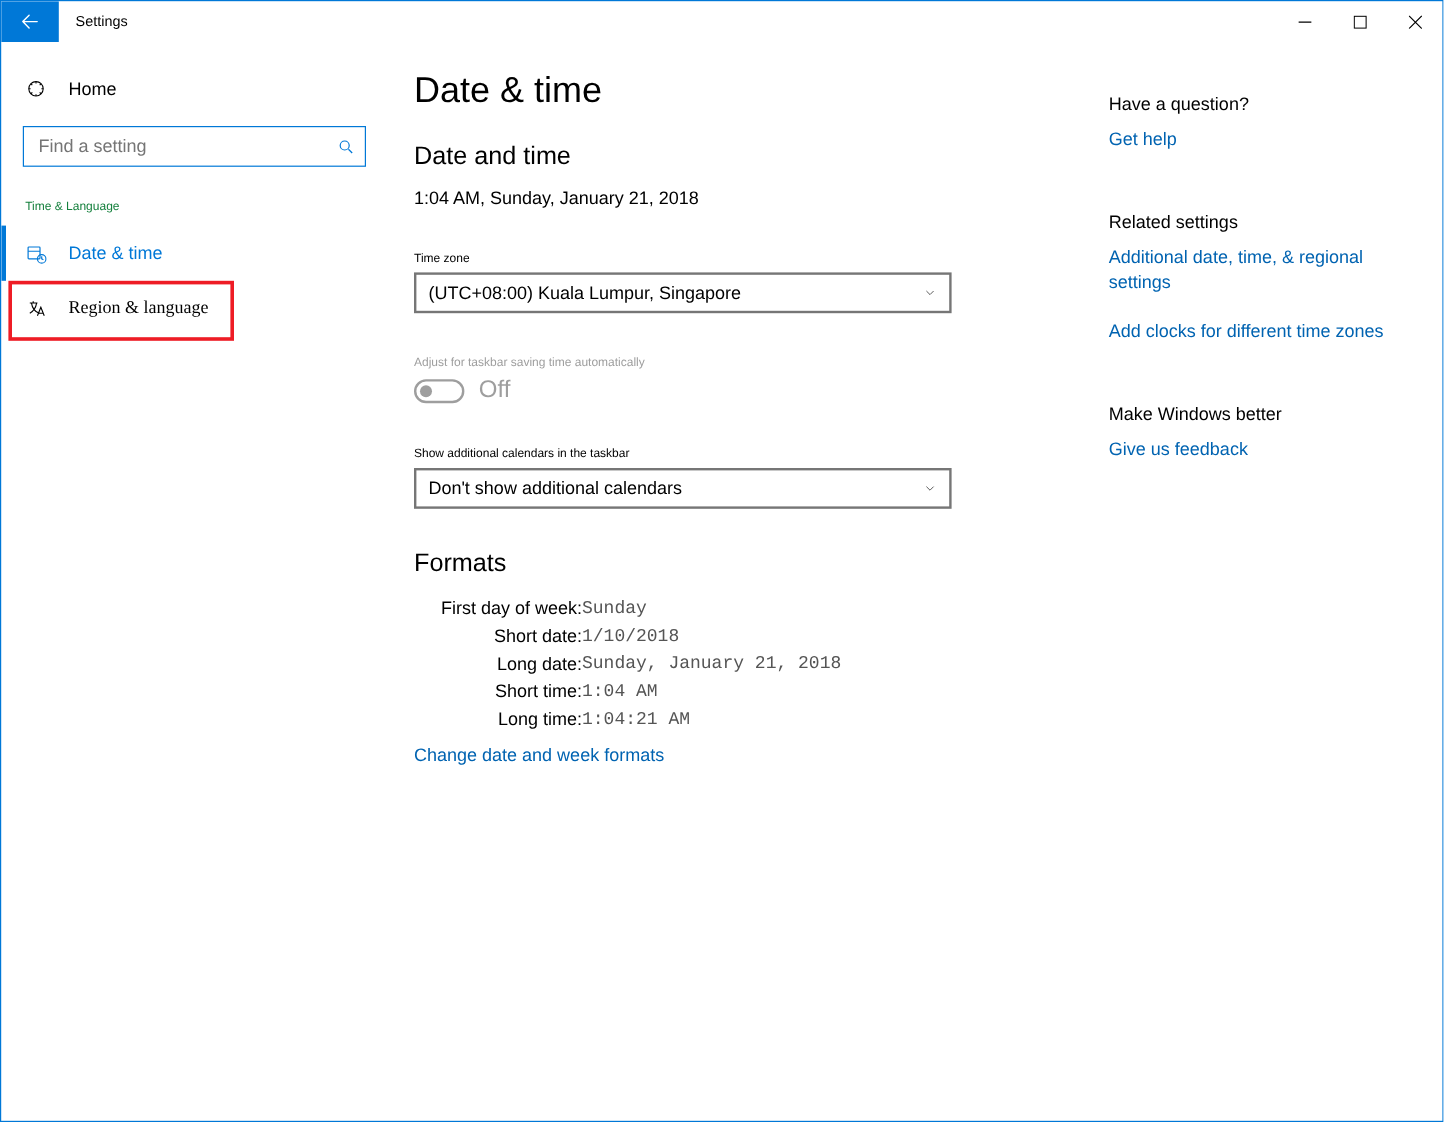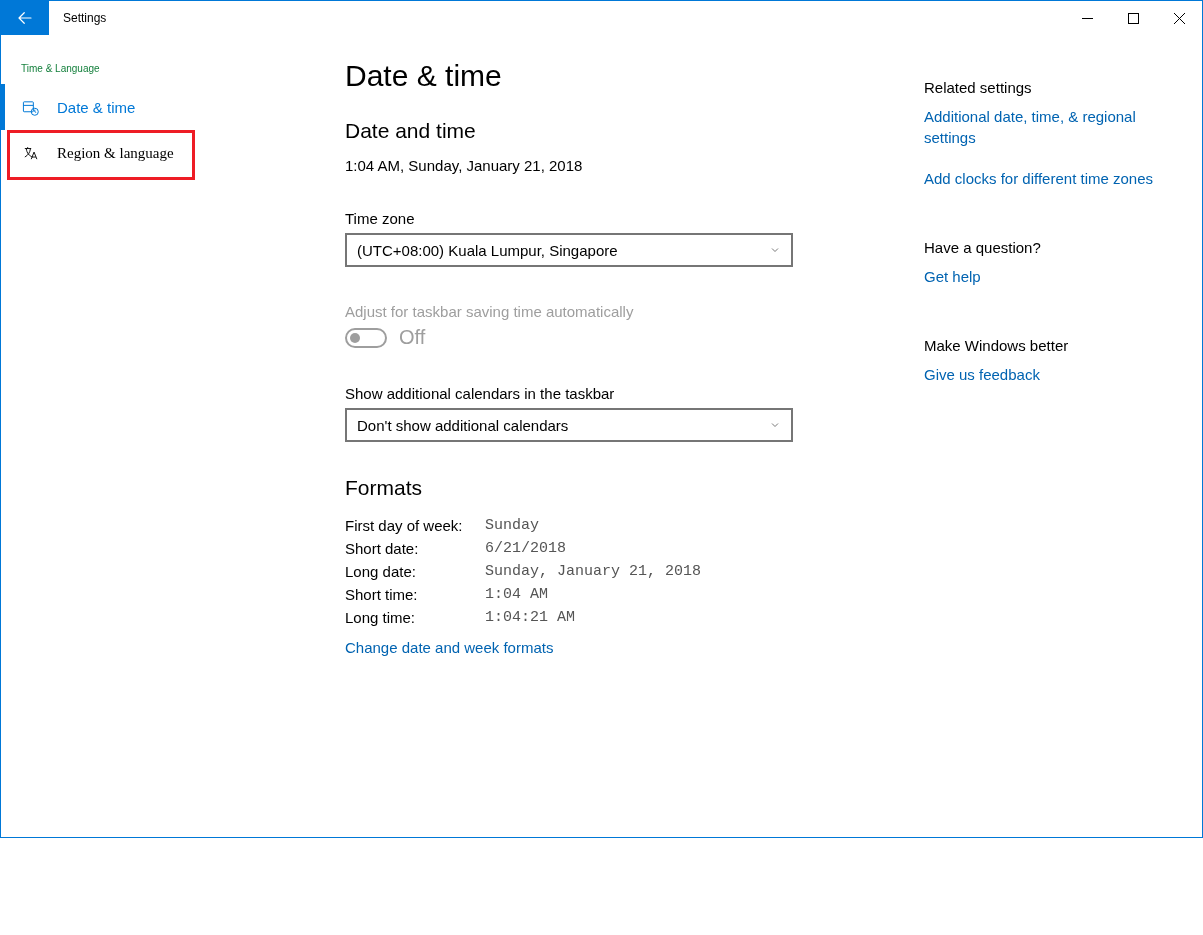--- a/index.html
+++ b/index.html
@@ -13,21 +13,21 @@
   }
   * { box-sizing: border-box; }
   html, body {
     margin: 0; padding: 0;
     font-family: "Segoe UI", Arial, sans-serif;
     font-size: 15px;
     color: var(--text);
     background: #fff;
   }
   .window {
-    width: 1203px; height: 838px;
+    width: 1203px; height: 935px;
     border: 1px solid var(--accent);
     display: flex; flex-direction: column;
     overflow: hidden;
   }
   
   .titlebar {
     height: 34px;
     display: flex; align-items: stretch;
     flex: 0 0 auto;
   }
@@ -129,21 +129,21 @@
     font-size: 30px;
     margin: 0 0 26px 0;
   }
   h2 {
     font-weight: 400;
     font-size: 21px;
     margin: 0 0 14px 0;
   }
   .section { margin-bottom: 34px; }
   .plain { font-size: 15px; margin: 0 0 20px 0; }
-  .field-label { font-size: 15px; margin-bottom: 6px; margin-top: 36px; }
+  .field-label { font-size: 10px; margin-bottom: 6px; margin-top: 36px; }
   .field-label.disabled { color: var(--disabled); }
   .dropdown {
     width: 448px; height: 34px;
     border: 2px solid #767676;
     display: flex; align-items: center;
     padding: 0 10px;
     justify-content: space-between;
     cursor: pointer;
     font-size: 15px;
     margin-bottom: 20px;
@@ -167,21 +167,21 @@
     border-radius: 50%;
     background: var(--disabled);
   }
   .toggle-label { color: var(--disabled); font-size: 20px; }
 
   table.formats {
     border-collapse: collapse;
     font-size: 15px;
   }
   table.formats td { padding: 3px 0; }
-  table.formats td.k { width: 140px; }
+  table.formats td.k { width: 140px; text-align: right; }
   table.formats td.v { color: #555; font-family: Liberation Mono, monospace; }
 
   .link {
     color: var(--link);
     font-size: 15px;
     cursor: pointer;
     display: inline-block;
     margin-top: 10px;
   }
 
@@ -223,21 +223,41 @@
         <svg width="11" height="11" viewBox="0 0 11 11">
             <path d="M0 0l11 11M11 0L0 11" stroke="#000" stroke-width="1"></path>
           </svg>
       </div>
     </div>
   </div>
 
   <div class="body">
 
     <div class="sidebar">
-
+      <div class="home-row">
+        <span class="icon">
+          <svg width="18" height="18" viewBox="0 0 24 24">
+              <circle cx="12" cy="12" r="8" stroke="#000" fill="none" stroke-width="1.2"></circle>
+              <path d="M12 4v2M12 18v2M4 12h2M18 12h2M6.5 6.5l1.4 1.4M16.1 16.1l1.4 1.4M6.5 17.5l1.4-1.4M16.1 7.9l1.4-1.4" stroke="#000" stroke-width="1.2"></path>
+            </svg>
+        </span>
+        <span>Home</span>
+      </div>
+
+      <div class="search-wrap">
+        <div class="search">
+          <input type="text" placeholder="Find a setting" style="">
+          <span class="search-icon">
+            <svg width="15" height="15" viewBox="0 0 24 24">
+                <circle cx="10" cy="10" r="6" stroke="currentColor" fill="none" stroke-width="1.6"></circle>
+                <path d="M15 15l5 5" stroke="currentColor" stroke-width="1.6"></path>
+              </svg>
+          </span>
+        </div>
+      </div>
 
       <div class="group-label">Time &amp; Language</div>
 
       <div class="nav-item selected">
         <span class="icon">
           <svg width="17" height="17" viewBox="0 0 24 24">
               <rect x="2" y="4" width="14" height="14" rx="1" stroke="currentColor" fill="none" stroke-width="1.4"></rect>
               <path d="M2 9h14" stroke="currentColor" stroke-width="1.4"></path>
               <circle cx="18" cy="18" r="5" stroke="currentColor" fill="none" stroke-width="1.4"></circle>
               <path d="M18 15v3l2 1" stroke="currentColor" stroke-width="1.4" fill="none"></path>
@@ -298,51 +318,51 @@
         <div class="section">
           <h2>Formats</h2>
           <table class="formats">
             <tbody>
                 <tr>
               <td class="k">First day of week:</td>
               <td class="v">Sunday</td>
             </tr>
             <tr>
               <td class="k">Short date:</td>
-              <td class="v">6/21/2018</td>
+              <td class="v">1/10/2018</td>
             </tr>
             <tr>
               <td class="k">Long date:</td>
               <td class="v">Sunday, January 21, 2018</td>
             </tr>
             <tr>
               <td class="k">Short time:</td>
               <td class="v">1:04 AM</td>
             </tr>
             <tr>
               <td class="k">Long time:</td>
               <td class="v">1:04:21 AM</td>
             </tr>
           </tbody>
             </table>
           <span class="link">Change date and week formats</span>
         </div>
       </div>
 
       <div class="rail">
+        <div class="rail-block">
+          <h3>Have a question?</h3>
+          <div class="link">Get help</div>
+        </div>
         <div class="rail-block">
           <h3>Related settings</h3>
           <div class="link">Additional date, time, &amp; regional settings</div><br>
           <div class="link" style="margin-top:14px">Add clocks for different time zones</div>
         </div>
         <div class="rail-block">
-          <h3>Have a question?</h3>
-          <div class="link">Get help</div>
-        </div>
-        <div class="rail-block">
           <h3>Make Windows better</h3>
           <div class="link">Give us feedback</div>
         </div>
       </div>
     </div>
 
   </div>
 </div>
 
 </body></html>

